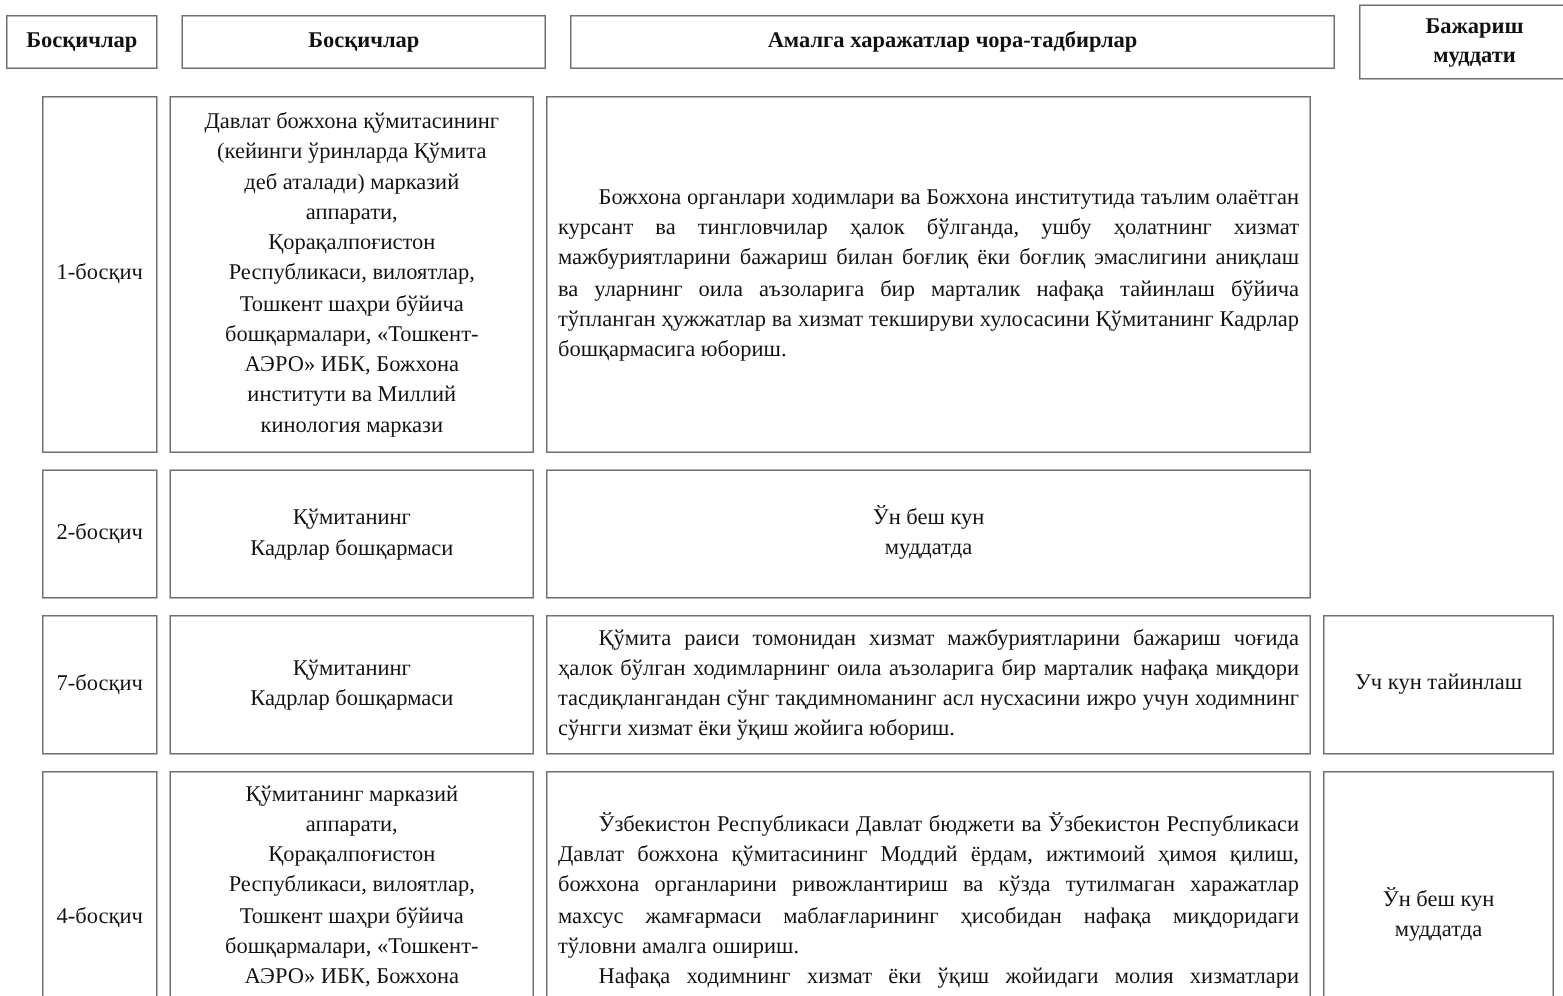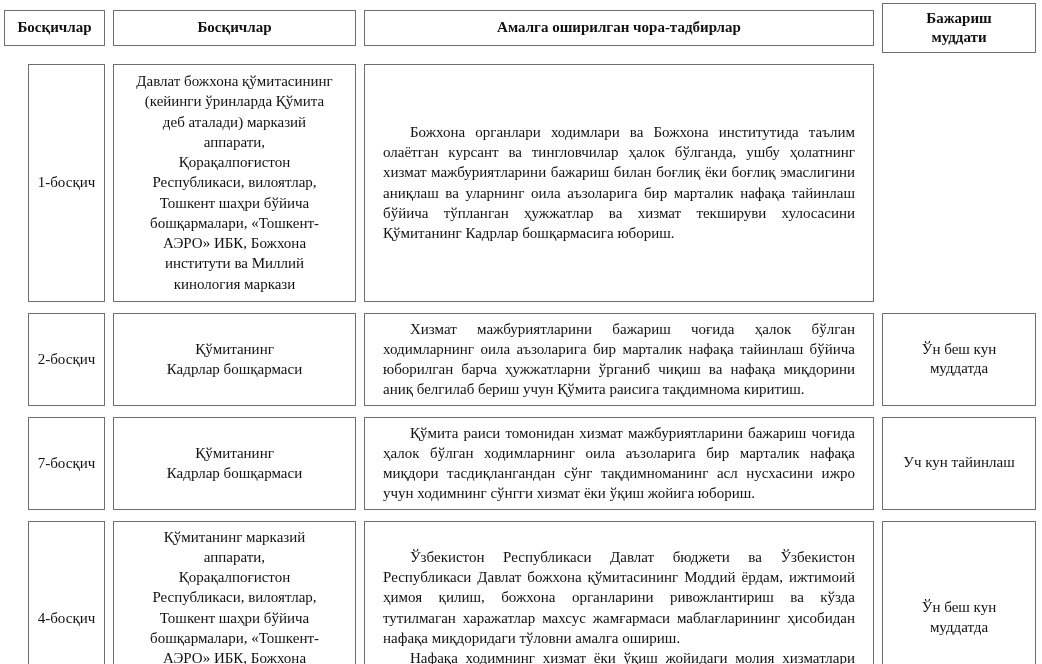--- a/index.html
+++ b/index.html
@@ -21,21 +21,21 @@
     display: flex;
     flex-direction: column;
     row-gap: 11px;
   }
   .t-row {
     display: grid;
     grid-template-columns: 101px 243px 510px 154px;
     column-gap: 8px;
     align-items: stretch;
   }
-  .t-row.header-row { align-items: center; }
+  .t-row.header-row { align-items: center; gap: 16px; }
   .cell {
     box-sizing: border-box;
     border: 1px solid #6f6f6f;
     background: #ffffff;
     display: flex;
     align-items: center;
     justify-content: center;
     padding: 5px 8px;
     font-size: 15px;
     line-height: 1.35;
@@ -52,21 +52,21 @@
     text-align: center;
     white-space: pre-line;
     padding: 5px 4px;
   }
   .cell.measures {
     display: flex;
     flex-direction: column;
     justify-content: center;
     align-items: stretch;
     text-align: justify;
-    padding: 5px 18px;
+    padding: 5px 7px;
   }
   .cell.measures p {
     margin: 0;
     text-indent: 27px;
   }
   .cell.deadline {
     text-align: center;
     white-space: pre-line;
     padding: 5px 6px;
     line-height: 1.3;
@@ -78,21 +78,21 @@
   .row-4 { min-height: 170px; }
 </style>
 </head>
 <body>
 
 <div class="doc-table">
 
   <div class="t-row header-row">
     <div class="cell head">Босқичлар</div>
     <div class="cell head">Босқичлар</div>
-    <div class="cell head">Амалга оширилган чора-тадбирлар</div>
+    <div class="cell head">Амалга харажатлар чора-тадбирлар</div>
     <div class="cell head">Бажариш
 муддати</div>
   </div>
 
   <div class="t-row row-1">
     <div class="cell stage">1-босқич</div>
     <div class="cell subject">Давлат божхона қўмитасининг
 (кейинги ўринларда Қўмита
 деб аталади) марказий
 аппарати,
@@ -105,23 +105,20 @@
 кинология маркази</div>
     <div class="cell measures">
       <p>Божхона органлари ходимлари ва Божхона институтида таълим олаётган курсант ва тингловчилар ҳалок бўлганда, ушбу ҳолатнинг хизмат мажбуриятларини бажариш билан боғлиқ ёки боғлиқ эмаслигини аниқлаш ва уларнинг оила аъзоларига бир марталик нафақа тайинлаш бўйича тўпланган ҳужжатлар ва хизмат текшируви хулосасини Қўмитанинг Кадрлар бошқармасига юбориш.</p>
     </div>
   </div>
 
   <div class="t-row row-2">
     <div class="cell stage">2-босқич</div>
     <div class="cell subject">Қўмитанинг
 Кадрлар бошқармаси</div>
-    <div class="cell measures">
-      <p>Хизмат мажбуриятларини бажариш чоғида ҳалок бўлган ходимларнинг оила аъзоларига бир марталик нафақа тайинлаш бўйича юборилган барча ҳужжатларни ўрганиб чиқиш ва нафақа миқдорини аниқ белгилаб бериш учун Қўмита раисига тақдимнома киритиш.</p>
-    </div>
     <div class="cell deadline">Ўн беш кун
 муддатда</div>
   </div>
 
   <div class="t-row row-3">
     <div class="cell stage">7-босқич</div>
     <div class="cell subject">Қўмитанинг
 Кадрлар бошқармаси</div>
     <div class="cell measures">
       <p>Қўмита раиси томонидан хизмат мажбуриятларини бажариш чоғида ҳалок бўлган ходимларнинг оила аъзоларига бир марталик нафақа миқдори тасдиқлангандан сўнг тақдимноманинг асл нусхасини ижро учун ходимнинг сўнгги хизмат ёки ўқиш жойига юбориш.</p>

